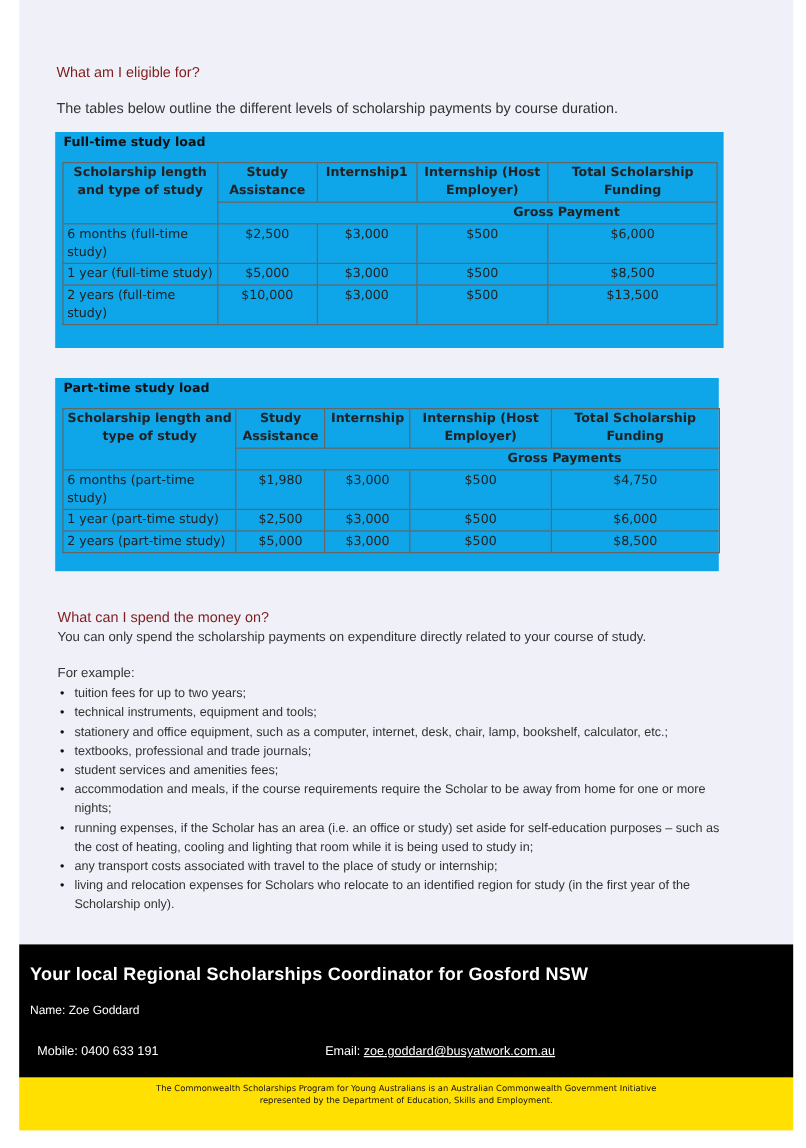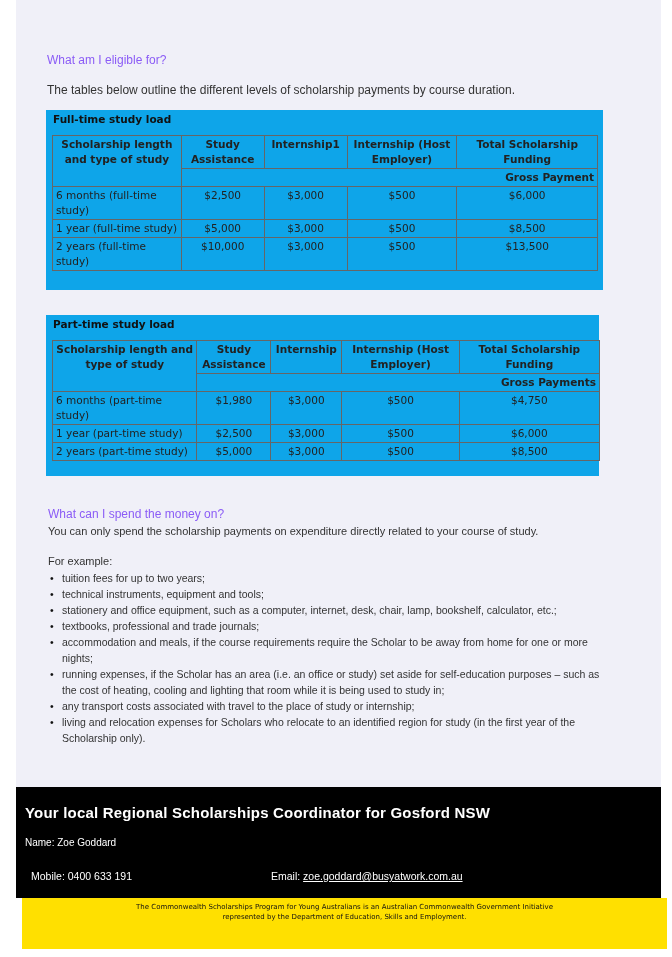--- a/index.html
+++ b/index.html
@@ -1,38 +1,38 @@
 <!DOCTYPE html>
 <html><head>
   <meta charset="utf-8">
   <style>
     html, body { margin: 0; padding: 0; background: #ffffff; }
     body { width: 672px; height: 957px; position: relative; overflow: hidden; font-family: "Liberation Sans", sans-serif; }
     .page-bg { position: absolute; left: 16px; top: 0; width: 645px; height: 787px; background: #f0f0f8; }
-    .h-blue { position: absolute; color: #8b5cf6; font-size: 12px; }
+    .h-blue { position: absolute; color: #7f1d1d; font-size: 12px; }
     .para { position: absolute; color: #333; font-size: 12px; text-align: right; }
     .tbox { position: absolute; background: #0ea5e9; }
     .tbox .ttitle { position: absolute; left: 7px; top: 3px; font-family: "DejaVu Sans", sans-serif; font-weight: bold; font-size: 10.5px; color: #111; }
     table.pay { position: absolute; border-collapse: collapse; font-family: "DejaVu Sans", sans-serif; font-size: 10.5px; color: #222; }
     table.pay td, table.pay th { border: 1px solid #666; padding: 1px 3px; vertical-align: top; line-height: 15px; }
     table.pay th { font-weight: bold; text-align: center; }
     table.pay td.num { text-align: center; }
     table.pay td.lbl { text-align: left; }
-    table.pay td.gross { text-align: right; font-weight: bold; border-left: none; }
+    table.pay td.gross { text-align: center; font-weight: bold; border-left: none; }
     table.pay td.empty { border-right: none; }
     ul.list { position: absolute; margin: 0; padding: 0; list-style: none; font-size: 10.5px; color: #333; }
     ul.list li { position: relative; padding-left: 14px; line-height: 16px; }
     ul.list li::before { content: "\2022"; position: absolute; left: 2px; top: 0; color: #111; }
     .band { position: absolute; left: 16px; top: 787px; width: 645px; height: 111px; background: #000000; color: #fff; }
     .band .btitle { position: absolute; left: 9px; top: 17px; font-size: 15px; font-weight: bold; letter-spacing: 0.2px; }
     .band .bname { position: absolute; left: 9px; top: 50px; font-size: 10px; }
     .band .bmob { position: absolute; left: 15px; top: 83px; font-size: 10.5px; }
     .band .bemail { position: absolute; left: 255px; top: 83px; font-size: 10.5px; }
     .band .bemail a { color: #fff; text-decoration: underline; }
-    .yband { position: absolute; left: 22px; top: 898px; width: 645px; height: 51px; background: #ffe000; color: #111; font-family: "DejaVu Sans", sans-serif; font-size: 7px; text-align: center; }
+    .yband { position: absolute; left: 16px; top: 898px; width: 645px; height: 44px; background: #ffe000; color: #111; font-family: "DejaVu Sans", sans-serif; font-size: 7px; text-align: center; }
     .yband .yt1 { position: absolute; left: 0; width: 100%; top: 5px; }
     .yband .yt2 { position: absolute; left: 0; width: 100%; top: 15px; }
   </style>
 </head>
 <body>
 
 <div class="page-bg"></div>
 
 <div class="h-blue" style="left:47px; top:53px;">What am I eligible for?</div>
 <div class="para" style="left:47px; top:83px;">The tables below outline the different levels of scholarship payments by course duration.</div>
@@ -132,20 +132,21 @@
 </div>
 
 <div class="h-blue" style="left:48px; top:507px;">What can I spend the money on?</div>
 <div class="para" style="left:48px; top:525px; font-size:11px;">You can only spend the scholarship payments on expenditure directly related to your course of study.</div>
 <div class="para" style="left:48px; top:555px; font-size:11px;">For example:</div>
 <ul class="list" style="left:48px; top:570px; width:560px;">
   <li>tuition fees for up to two years;</li>
   <li>technical instruments, equipment and tools;</li>
   <li>stationery and office equipment, such as a computer, internet, desk, chair, lamp, bookshelf, calculator, etc.;</li>
   <li>textbooks, professional and trade journals;</li>
+  <li>student services and amenities fees;</li>
   <li>accommodation and meals, if the course requirements require the Scholar to be away from home for one or more nights;</li>
   <li>running expenses, if the Scholar has an area (i.e. an office or study) set aside for self-education purposes – such as the cost of heating, cooling and lighting that room while it is being used to study in;</li>
   <li>any transport costs associated with travel to the place of study or internship;</li>
   <li>living and relocation expenses for Scholars who relocate to an identified region for study (in the first year of the Scholarship only).</li>
 </ul>
 
 <div class="band">
   <div class="btitle">Your local Regional Scholarships Coordinator for Gosford NSW</div>
   <div class="bname">Name: Zoe Goddard</div>
   <div class="bmob">Mobile: 0400 633 191</div>

